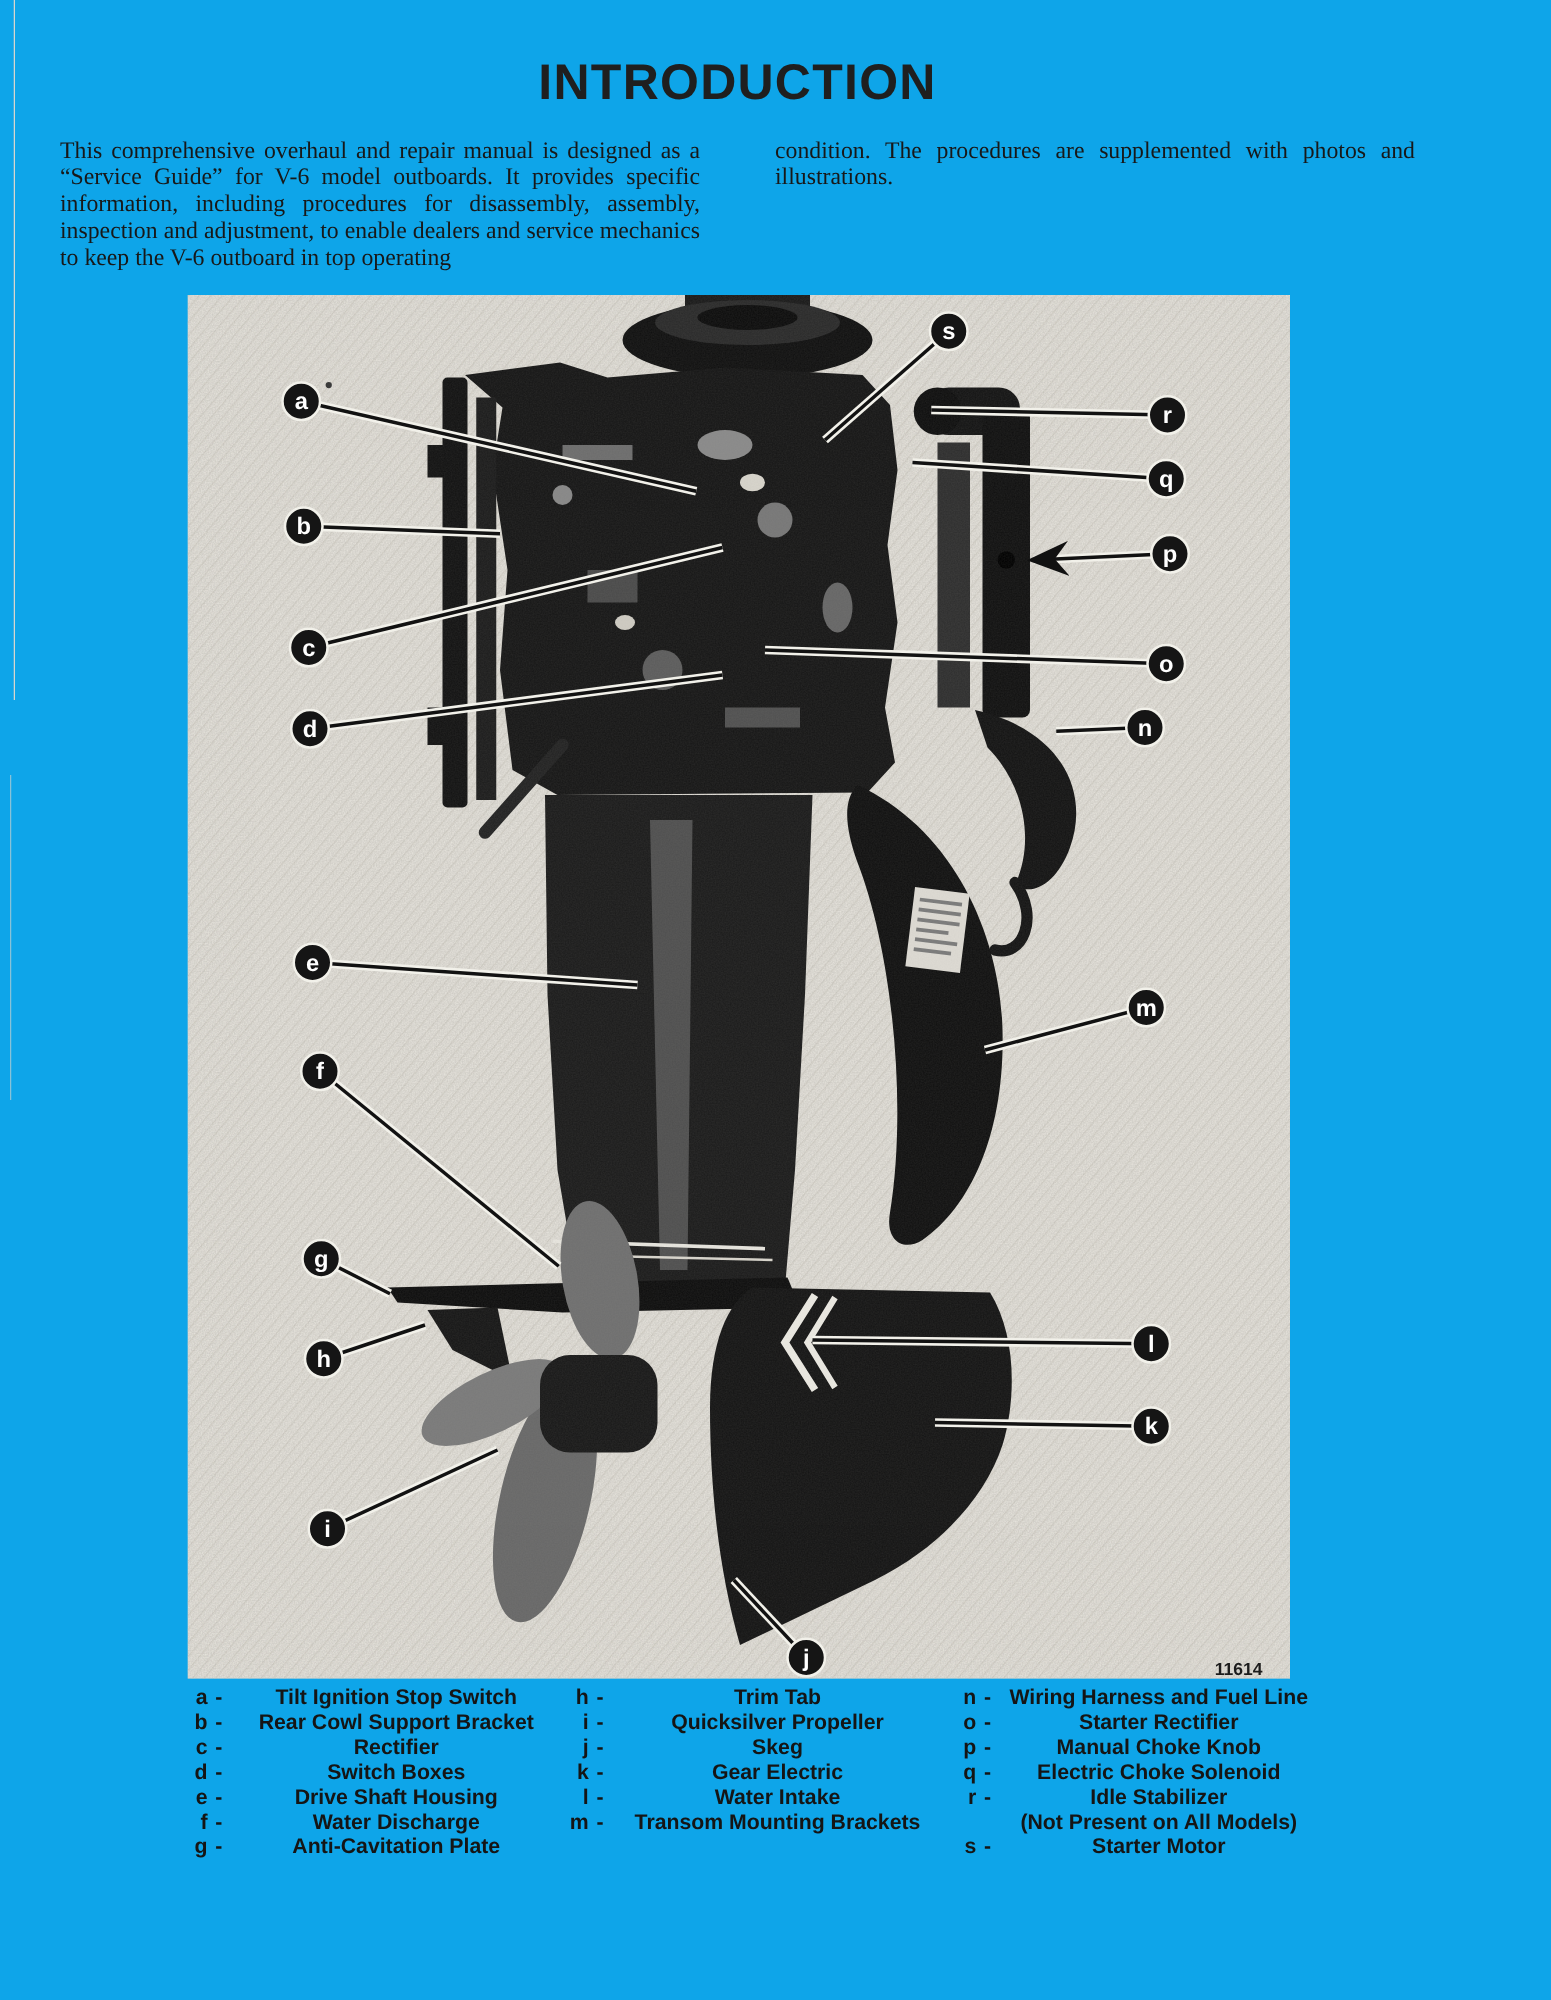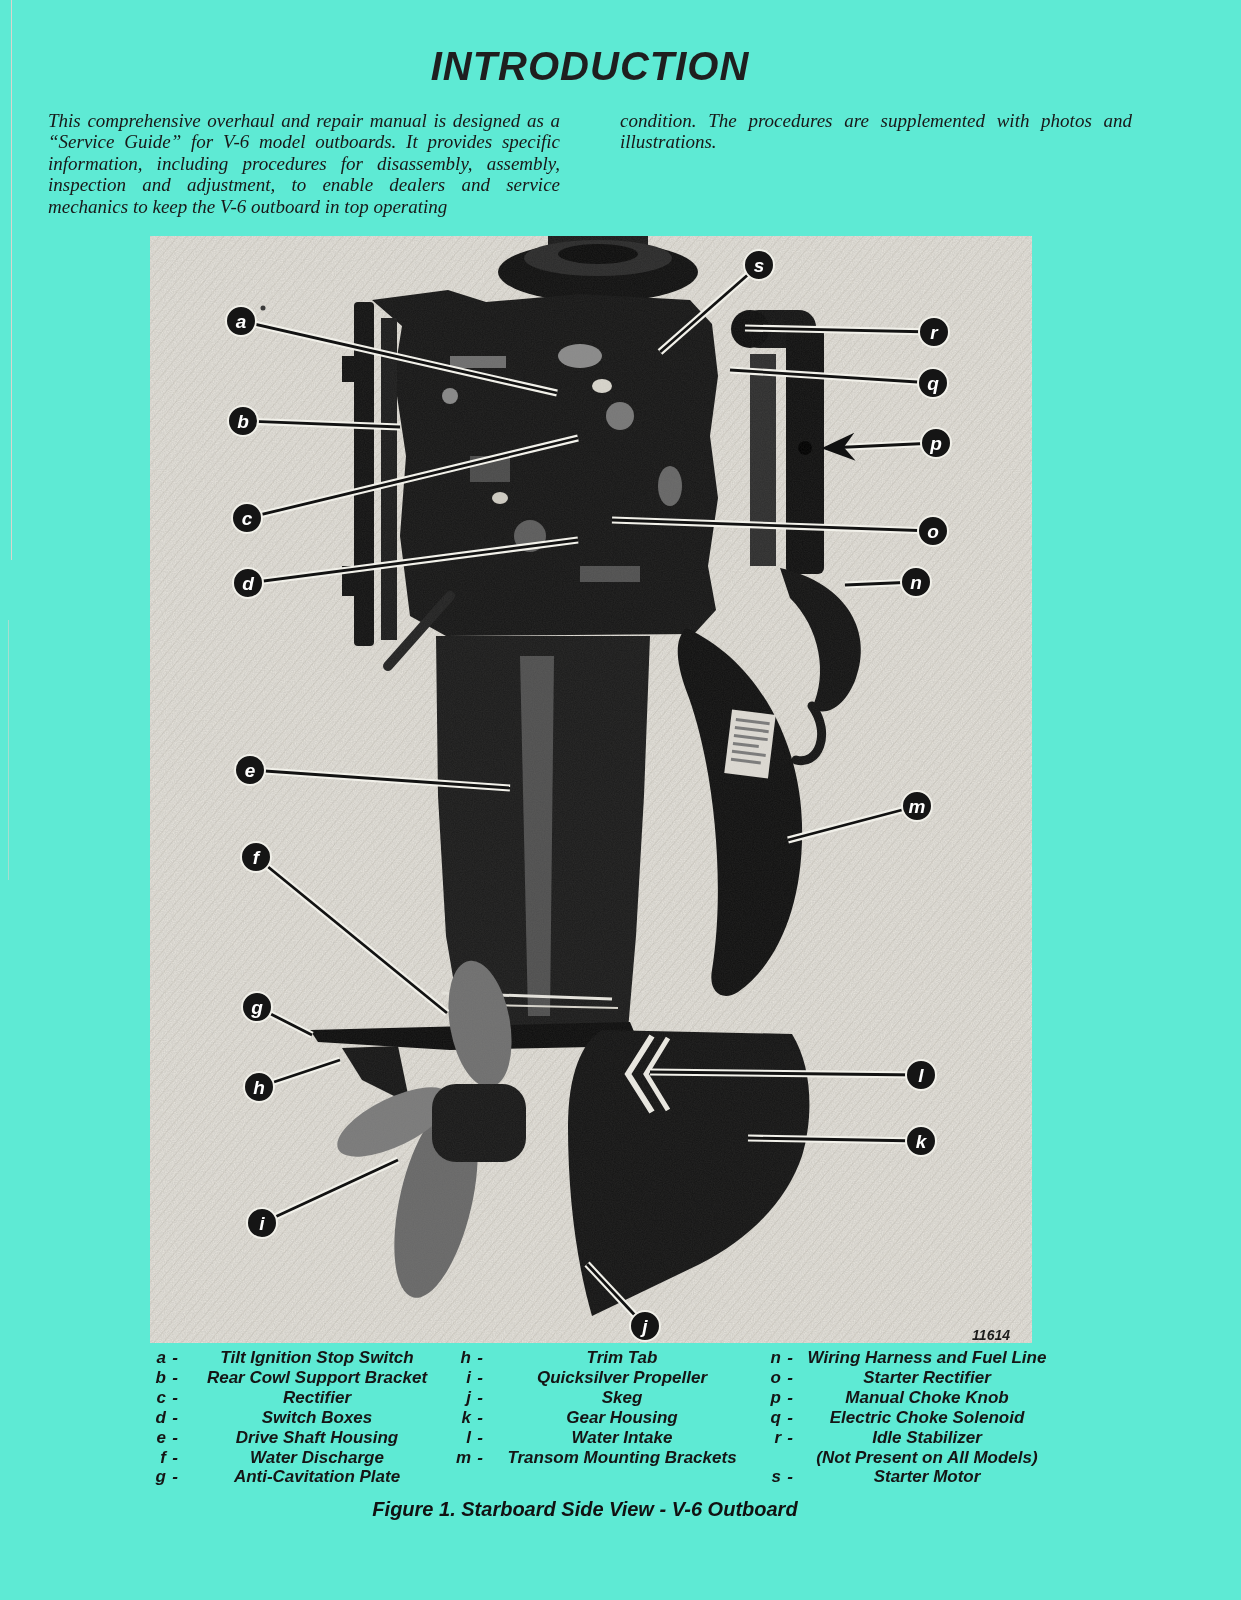--- a/index.html
+++ b/index.html
@@ -1,20 +1,19 @@
 <!DOCTYPE html>
 <html><head>
 <meta charset="utf-8">
 <style>
   html,body { margin:0; padding:0; background:#9a9a9a; }
   .page {
     position:relative; width:1241px; height:1600px; margin:0 auto;
-    background:#5eead4; overflow:hidden; color:#1a1a1a;
+    background:#0ea5e9; overflow:hidden; color:#1a1a1a;
     font-family:"Liberation Sans", sans-serif;
-    font-style:italic;
   }
   .scan-artifact { position:absolute; background:#d9d6cd; }
 
   .title {
     position:absolute; top:44px; left:0; width:1180px; margin:0;
     text-align:center; font-size:40px; font-weight:bold; letter-spacing:1px;
     color:#1f1f1f; font-family:"Liberation Sans", sans-serif;
   }
   .col {
     position:absolute; top:110px; font-family:"Liberation Serif", serif;
@@ -344,21 +343,21 @@
           <span class="legend-label">Quicksilver Propeller</span>
         </div>
         <div class="legend-row">
           <span class="legend-letter">j</span>
           <span class="legend-dash">-</span>
           <span class="legend-label">Skeg</span>
         </div>
         <div class="legend-row">
           <span class="legend-letter">k</span>
           <span class="legend-dash">-</span>
-          <span class="legend-label">Gear Housing</span>
+          <span class="legend-label">Gear Electric</span>
         </div>
         <div class="legend-row">
           <span class="legend-letter">l</span>
           <span class="legend-dash">-</span>
           <span class="legend-label">Water Intake</span>
         </div>
         <div class="legend-row">
           <span class="legend-letter">m</span>
           <span class="legend-dash">-</span>
           <span class="legend-label">Transom Mounting Brackets</span>
@@ -396,16 +395,15 @@
           <span class="legend-label">(Not Present on All Models)</span>
         </div>
         <div class="legend-row">
           <span class="legend-letter">s</span>
           <span class="legend-dash">-</span>
           <span class="legend-label">Starter Motor</span>
         </div>
       </div>
   </div>
 
-  <div class="caption">Figure 1. Starboard Side View - V-6 Outboard</div>
 
 
 </div>
 
 </body></html>

